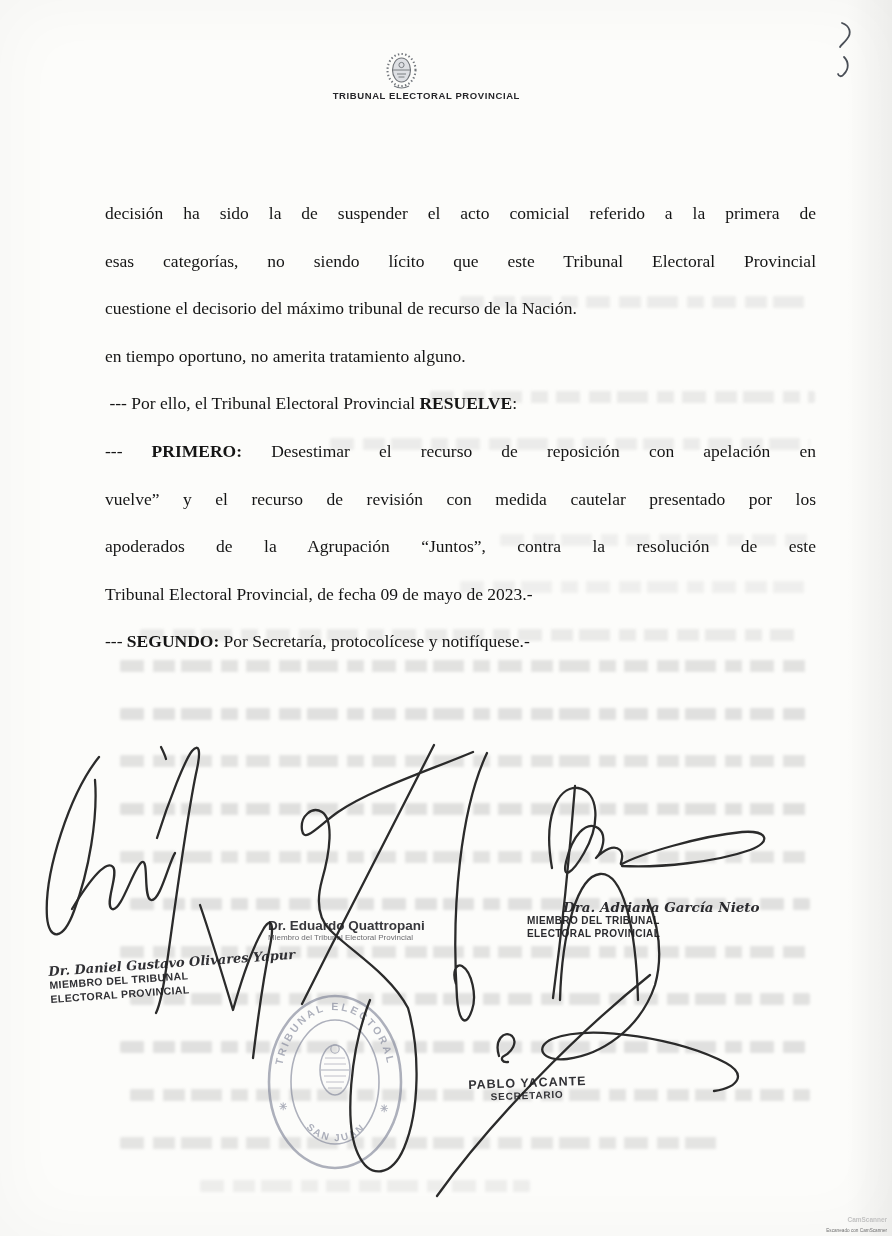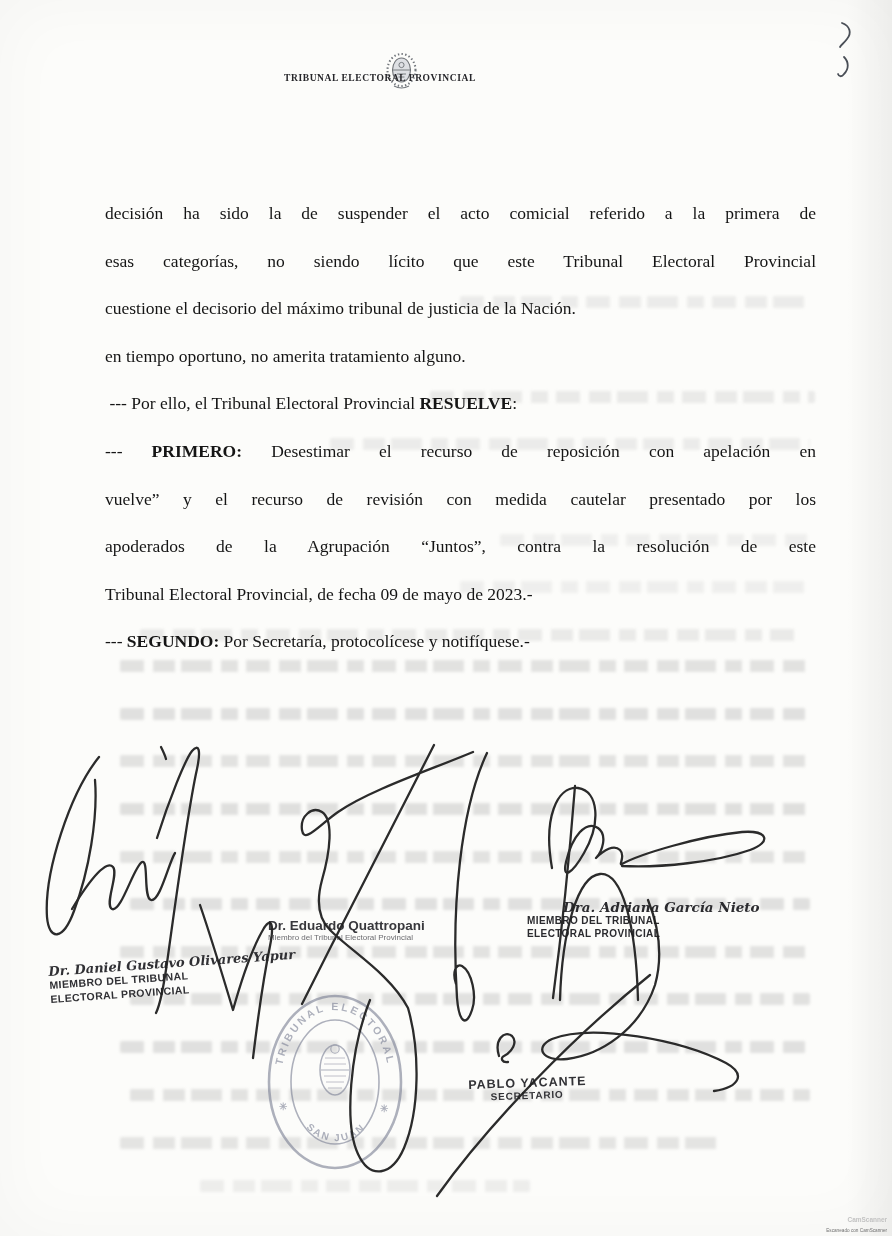--- a/index.html
+++ b/index.html
@@ -9,23 +9,23 @@
     font-family:"Liberation Serif", serif;color:#161616;
     box-shadow:inset 0 0 70px rgba(0,0,0,0.03);
   }
   .edge-shade{position:absolute;top:0;right:0;width:46px;height:100%;
     background:linear-gradient(to right, rgba(0,0,0,0) 0%, rgba(0,0,0,0.045) 100%);pointer-events:none;}
 
   
   .header{position:absolute;left:0;top:0;width:100%;}
   .emblem{position:absolute;left:384px;top:50px;width:35px;height:42px;opacity:.85;}
   .header-title{
-    position:absolute;left:284px;top:73px;width:236px;text-align:left;
+    position:absolute;left:284px;top:90px;width:236px;text-align:right;
     font-size:9.5px;font-weight:bold;letter-spacing:.6px;color:#26262a;
-    font-family:Liberation Serif, serif;
+    font-family:Liberation Sans, sans-serif;
   }
 
   
   .body-text{position:absolute;left:105px;top:190px;width:711px;}
   .tline{
     height:47.6px;line-height:47.6px;font-size:17.5px;white-space:nowrap;
     color:#151515;
   }
   .tline.just{white-space:normal;text-align:justify;text-align-last:justify;}
   .tline .b{font-weight:bold;}
@@ -107,21 +107,21 @@
       <circle cx="17.5" cy="15" r="2.6" fill="none" stroke="#55595f" stroke-width="0.9"></circle>
       <path d="M 13 24 L 22 24 M 14.5 27 L 20.5 27" stroke="#55595f" stroke-width="0.9"></path>
       <path d="M 10 36 Q 17.5 40 25 36" fill="none" stroke="#5a5f66" stroke-width="1.1"></path>
     </svg>
     <div class="header-title">TRIBUNAL ELECTORAL PROVINCIAL</div>
   </div>
 
   <div class="body-text" id="body-lines">
       <div class="tline just"><span>decisión ha sido la de suspender el acto comicial referido a la primera de</span></div>
       <div class="tline just"><span>esas categorías, no siendo lícito que este Tribunal Electoral Provincial</span></div>
-      <div class="tline"><span>cuestione el decisorio del máximo tribunal de justicia de la Nación.</span></div>
+      <div class="tline"><span>cuestione el decisorio del máximo tribunal de recurso de la Nación.</span></div>
       <div class="tline"><span>en tiempo oportuno, no amerita tratamiento alguno.</span></div>
       <div class="tline"><span>&nbsp;--- Por ello, el Tribunal Electoral Provincial </span><span class="b">RESUELVE</span><span>:</span></div>
       <div class="tline just"><span>--- </span><span class="b">PRIMERO:</span><span> Desestimar el recurso de reposición con apelación en</span></div>
       <div class="tline just"><span>vuelve” y el recurso de revisión con medida cautelar presentado por los</span></div>
       <div class="tline just"><span>apoderados de la Agrupación “Juntos”, contra la resolución de este</span></div>
       <div class="tline"><span>Tribunal Electoral Provincial, de fecha 09 de mayo de 2023.-</span></div>
       <div class="tline"><span>--- </span><span class="b">SEGUNDO:</span><span> Por Secretaría, protocolícese y notifíquese.-</span></div>
     </div>
 
   <svg class="seal" viewBox="0 0 146 182">

